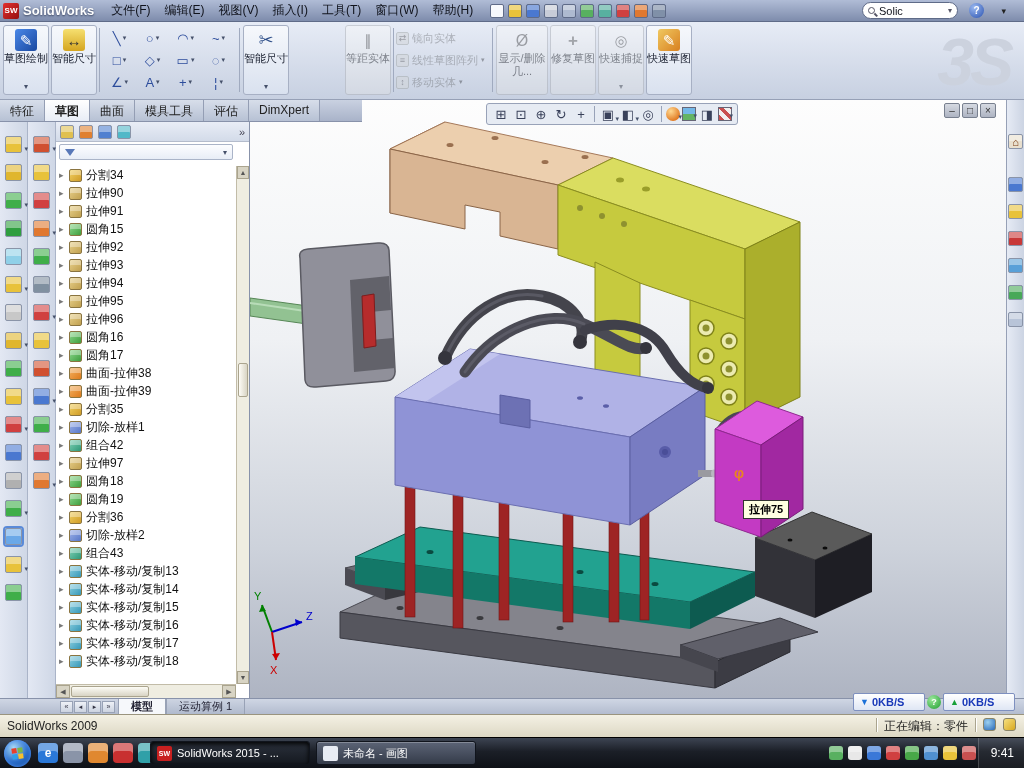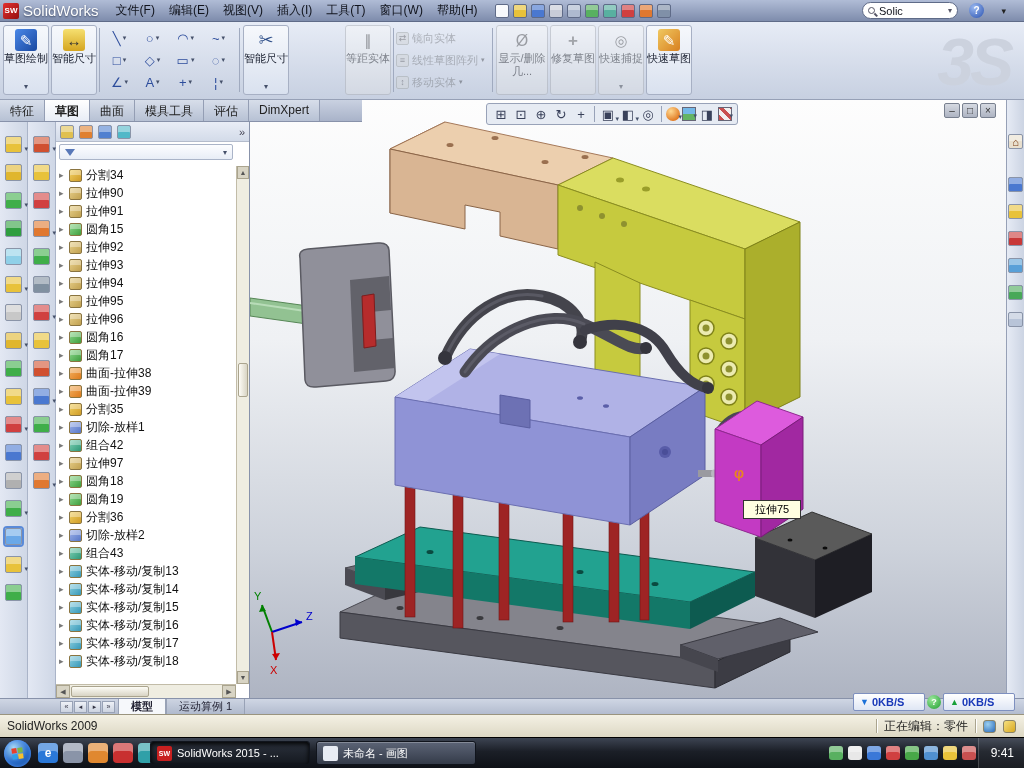--- a/index.html
+++ b/index.html
@@ -2,21 +2,21 @@
 <html><head>
 <meta charset="utf-8">
 <style>
   html,body{margin:0;padding:0;background:#555;}
   *{box-sizing:border-box;font-family:"Liberation Sans","DejaVu Sans",sans-serif;}
   .screen{position:relative;width:1024px;height:768px;overflow:hidden;background:#dfe3ee;}
 
   
   .titlebar{position:absolute;left:0;top:0;width:1024px;height:22px;background:linear-gradient(#b0bcd6,#7e8cac);display:flex;align-items:center;font-size:12px;color:#10131c;z-index:8;border-bottom:1px solid #5f6b88;}
   .logo{width:16px;height:16px;margin:0 4px 0 3px;background:linear-gradient(135deg,#e23030,#960e0e);color:#fff;font-weight:bold;font-size:8px;display:flex;align-items:center;justify-content:center;border-radius:2px;flex:none;}
-  .appname{font-weight:normal;font-size:15px;color:#fff;text-shadow:0 1px 2px #3a4560;margin-right:10px;}
+  .appname{font-weight:bold;font-size:13px;color:#fff;text-shadow:0 1px 2px #3a4560;margin-right:10px;}
   .menus{display:flex;text-align:center;}
   .menus span{padding:3px 7px;cursor:default;}
   .qicons{display:flex;gap:4px;margin-left:10px;align-items:center;}
   .qic{width:14px;height:14px;border:1px solid #5f6b88;border-radius:2px;font-size:9px;color:#fff;display:flex;align-items:center;justify-content:center;box-shadow:inset 0 5px rgba(255,255,255,.35);}
   .searchbox{position:absolute;right:66px;top:2px;width:96px;height:17px;background:#fff;border:1px solid #5f6b88;border-radius:9px;display:flex;align-items:center;padding:0 5px;gap:4px;font-size:11px;}
   .magsm{width:7px;height:7px;border:1.5px solid #556;border-radius:50%;position:relative;flex:none;}
   .magsm::after{content:"";position:absolute;width:4px;height:1.5px;background:#556;right:-4px;bottom:-2px;transform:rotate(45deg);}
   .sdd{margin-left:auto;font-size:8px;color:#556;}
   .helpic{position:absolute;right:40px;top:3px;width:15px;height:15px;border-radius:50%;background:radial-gradient(circle at 35% 30%,#9ab8f0,#2a52b0);color:#fff;font-size:10px;font-weight:bold;display:flex;align-items:center;justify-content:center;}
   .tbchev{position:absolute;right:18px;top:6px;font-size:9px;color:#222;}
@@ -101,38 +101,38 @@
   [data-icon="view-orientation-icon"]::before{content:"▣";}
   [data-icon="display-style-icon"]::before{content:"◧";}
   [data-icon="hide-show-icon"]::before{content:"◎";}
   [data-icon="section-icon"]::before{content:"◨";}
   [data-icon="appearance-icon"]{width:14px;height:14px;border-radius:50%;background:radial-gradient(circle at 35% 30%,#ffd890,#e07820 75%);}
   [data-icon="scene-icon"]{width:14px;height:14px;background:linear-gradient(#74b8e8 50%,#64b464 50%);border:1px solid #667;}
   [data-icon="pattern-icon"]{width:14px;height:14px;background:repeating-linear-gradient(45deg,#c85050 0 4px,#f0f0f0 4px 8px);border:1px solid #667;}
   [data-icon="separator"]{width:1px;height:16px;background:#98a2b8;margin:0 2px;}
   .wctrl{position:absolute;right:10px;top:3px;display:flex;gap:2px;z-index:3;}
   .wcb{width:16px;height:15px;background:linear-gradient(#d6dae2,#aeb4c2);border:1px solid #78808f;border-radius:2px;font-size:10px;color:#333;display:flex;align-items:center;justify-content:center;cursor:default;}
-  .vtooltip{position:absolute;left:493px;top:400px;background:#ffffe1;border:1px solid #333;font-size:11px;padding:1px 11px;color:#000;z-index:4;white-space:nowrap;}
+  .vtooltip{position:absolute;left:493px;top:400px;background:#ffffe1;border:1px solid #333;font-size:11px;padding:1px 5px;color:#000;z-index:4;white-space:nowrap;font-weight:bold;}
 
   
   .rstrip{position:absolute;right:0;top:100px;width:18px;height:598px;background:linear-gradient(90deg,#e6ebf5,#ccd4e3);border-left:1px solid #96a0b6;z-index:5;display:flex;flex-direction:column;align-items:center;padding-top:34px;gap:12px;}
   .rp-icon{width:15px;height:15px;border:1px solid #8a94a8;border-radius:2px;box-shadow:inset 0 6px rgba(255,255,255,.4);display:flex;align-items:center;justify-content:center;font-size:11px;color:#7a3a10;cursor:default;flex:none;}
   .rp-icon:nth-child(2){margin-top:16px;}
 
   
   .btabs{position:absolute;left:0;right:0;top:698px;height:16px;background:linear-gradient(#cfd6e4,#b3bccf);border-top:1px solid #8892aa;display:flex;align-items:stretch;z-index:6;font-size:11px;}
   .bnav{display:flex;align-items:center;gap:1px;padding:0 3px 0 60px;}
   .bnav span{width:13px;height:12px;background:linear-gradient(#eef1f7,#ccd3e0);border:1px solid #98a2b6;font-size:7px;color:#334;display:flex;align-items:center;justify-content:center;cursor:default;}
   .btab{padding:1px 12px;border-right:1px solid #98a2b6;border-left:1px solid #98a2b6;background:linear-gradient(#cdd4e2,#b0bacd);color:#223;display:flex;align-items:center;cursor:default;white-space:nowrap;}
   .btab[data-active="true"]{background:#f6f8fb;font-weight:bold;}
 
   
   .statusbar{position:absolute;left:0;right:0;top:714px;height:23px;background:linear-gradient(#f4f1e4,#ddd8c4);border-top:1px solid #9a947e;display:flex;align-items:center;font-size:12px;color:#222;z-index:6;}
   .st-left{padding-left:7px;}
-  .st-right{margin-left:auto;display:flex;align-items:center;gap:7px;padding-right:8px;}
+  .st-right{margin-left:auto;display:flex;align-items:flex-start;gap:7px;padding-right:8px;}
   .st-sep{width:1px;height:14px;background:#aaa48e;box-shadow:1px 0 #fff;}
   .st-ic{width:13px;height:13px;border-radius:3px;border:1px solid #8a8468;}
 
   
   .netmon{position:absolute;left:853px;top:692px;height:20px;display:flex;align-items:center;z-index:20;}
   .netpill{height:18px;min-width:72px;background:linear-gradient(#ffffff,#dfe6f4);border:1px solid #7e90c0;border-radius:2px;display:flex;align-items:center;gap:3px;padding:0 6px;font-size:11px;font-weight:bold;color:#1838b8;}
   .netarrow{font-size:9px;} .netarrow.down{color:#1b70d8;} .netarrow.up{color:#18a038;}
   .nethelp{width:14px;height:14px;border-radius:50%;background:radial-gradient(circle at 35% 30%,#9ce89c,#1f9e2f);color:#fff;font-size:9px;font-weight:bold;display:flex;align-items:center;justify-content:center;margin:0 2px;flex:none;}
 
   

